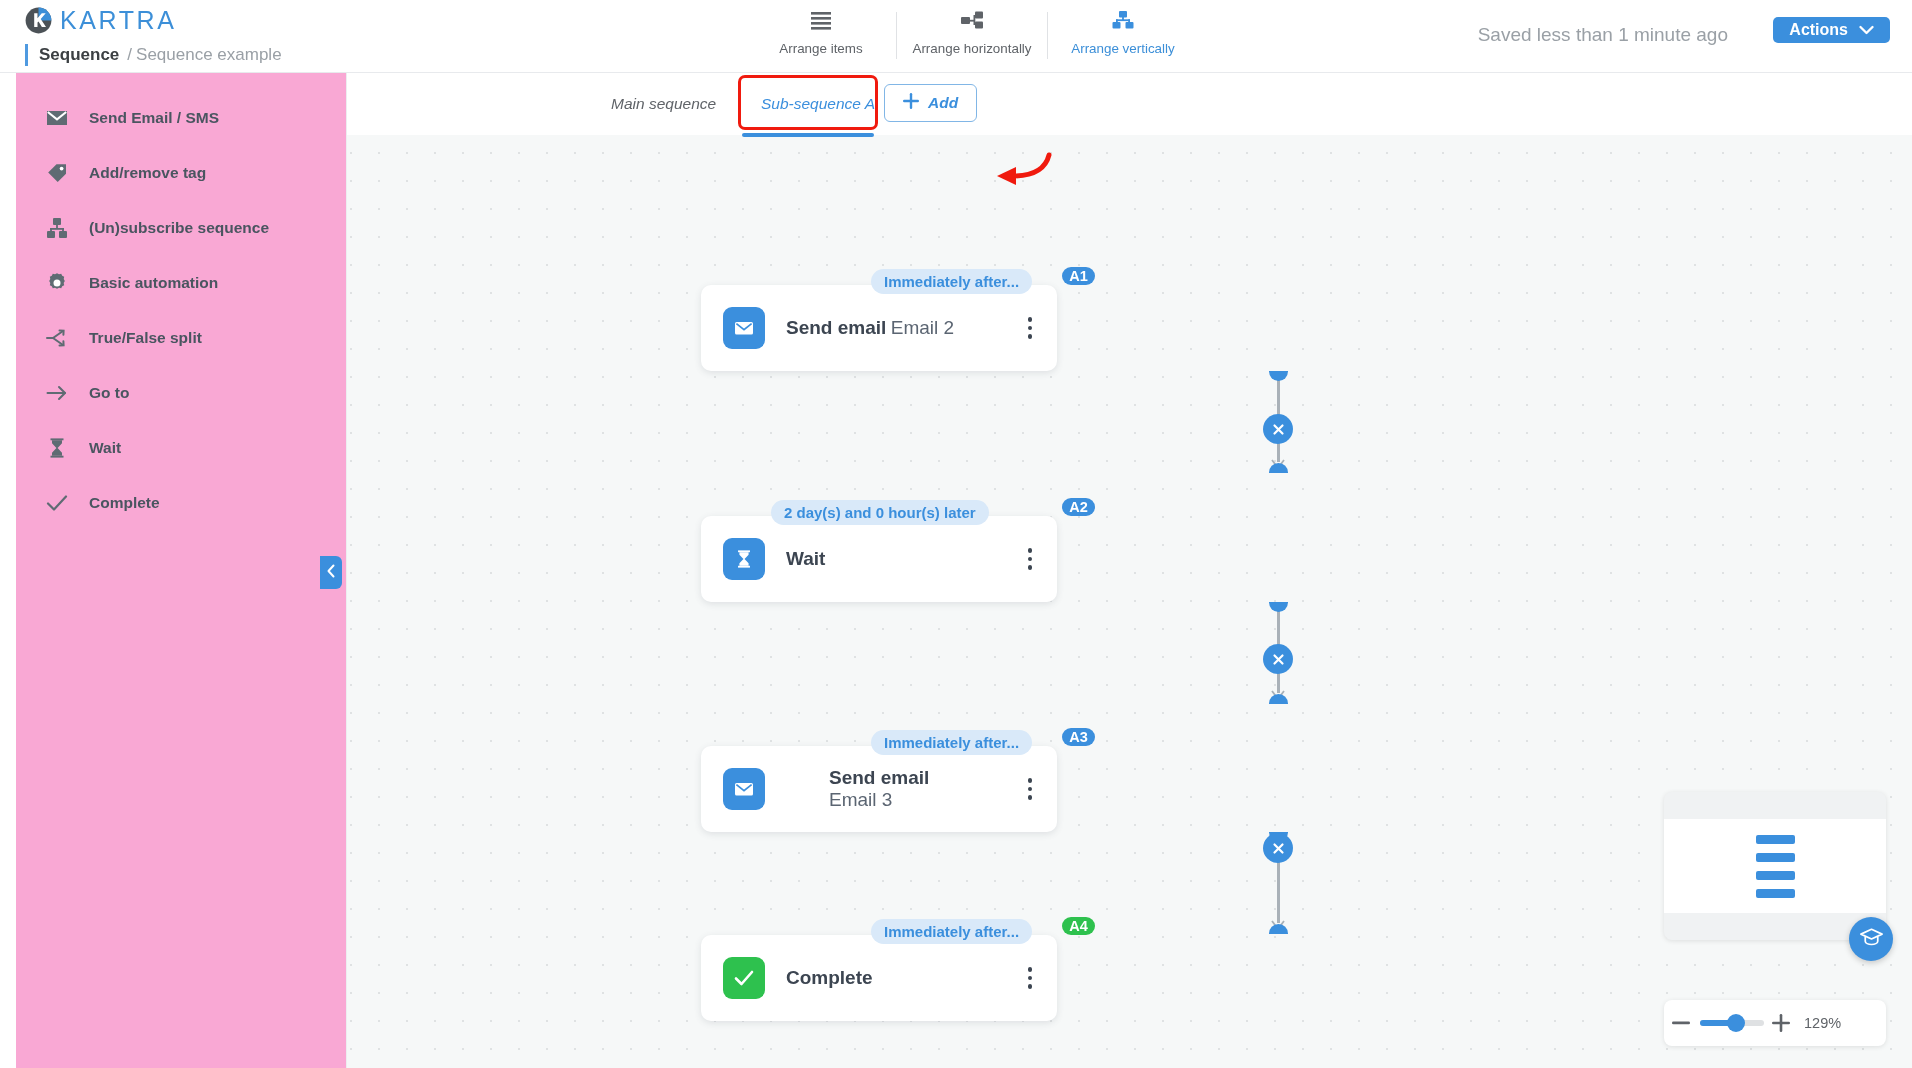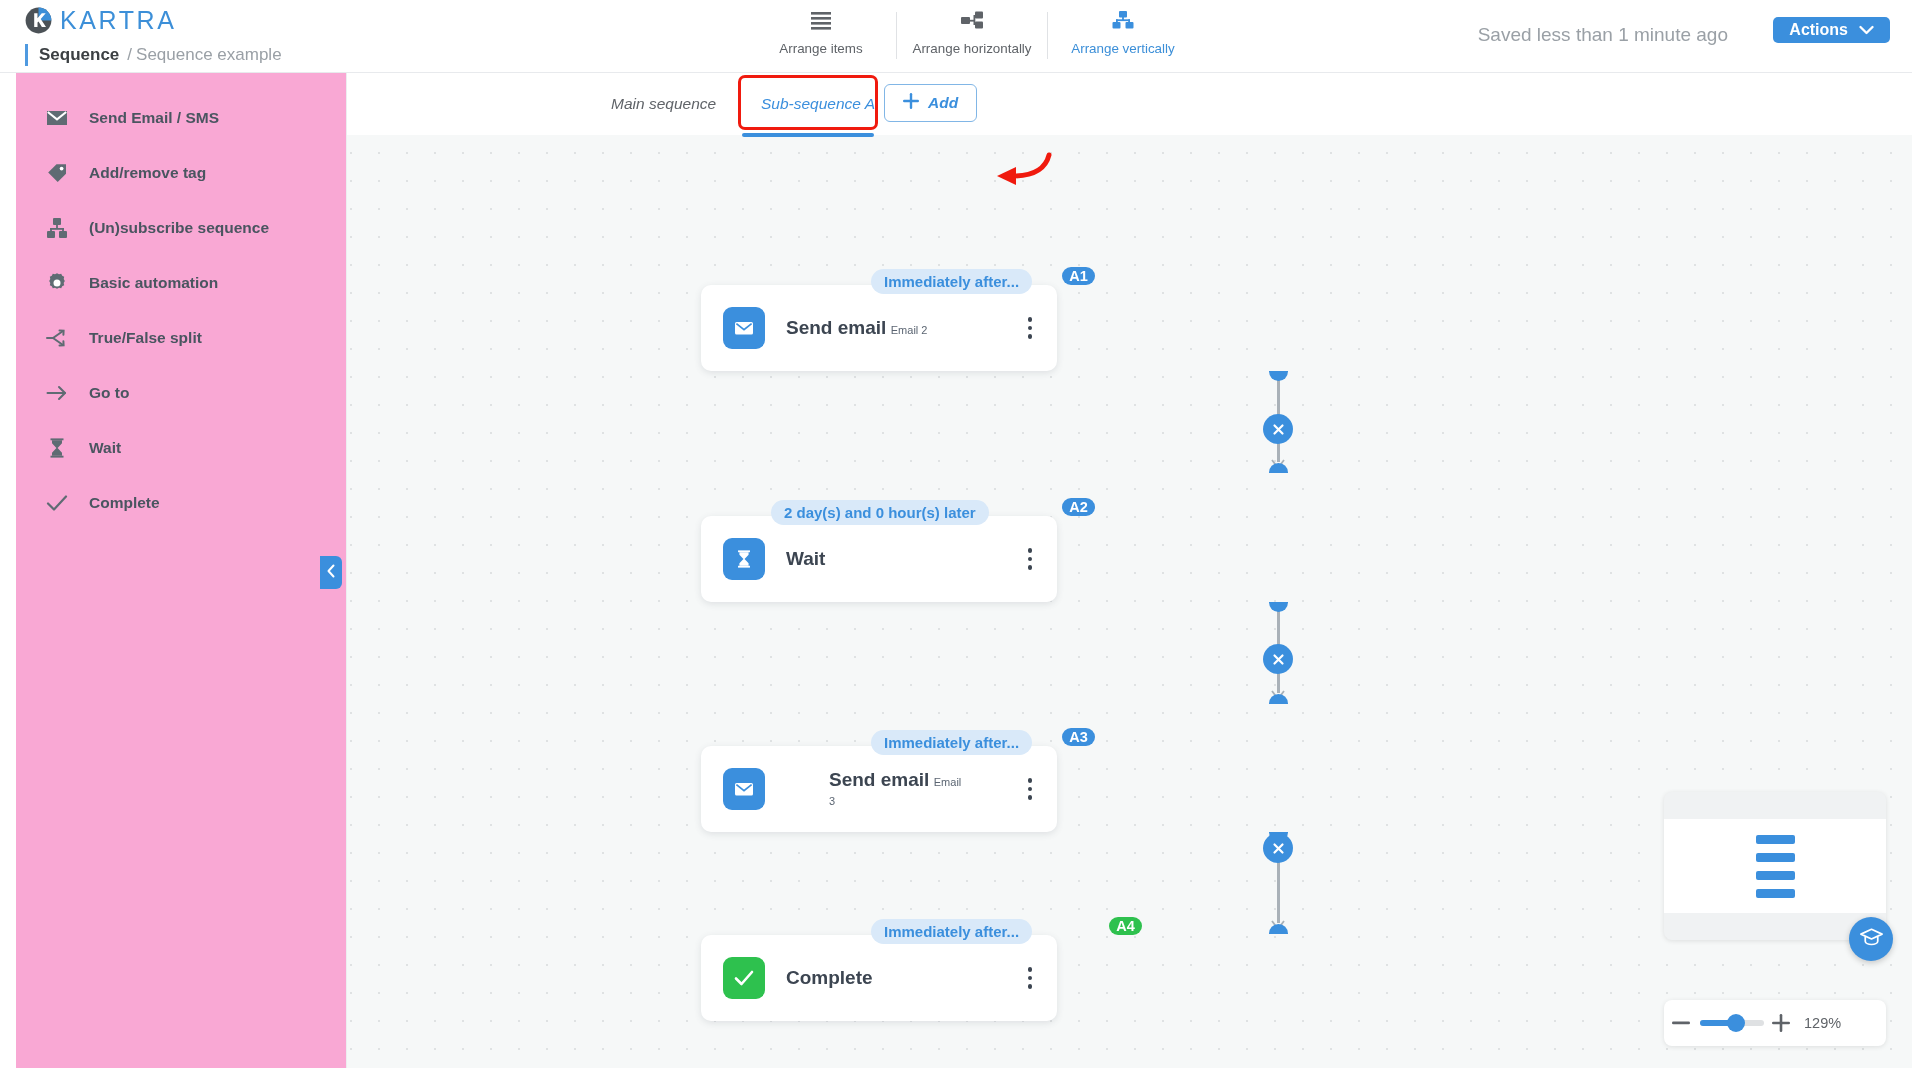--- a/index.html
+++ b/index.html
@@ -112,21 +112,21 @@
     display: flex; align-items: center; padding-left: 22px; cursor: pointer;
   }
   .node-ico {
     width: 42px; height: 42px; border-radius: 9px; flex: 0 0 42px;
     display: flex; align-items: center; justify-content: center; color: #fff;
   }
   .node-ico.blue { background: #3b8fdd; }
   .node-ico.green { background: #2ec14e; }
   .node-txt { margin-left: 21px; flex: 1; }
   .node-title { font-size: 19px; font-weight: 700; color: #3c4551; line-height: 1.2; }
-  .node-sub { font-size: 11px; color: #5b6572; margin-top: 4px; }
+  .node-sub { font-size: 19px; color: #5b6572; margin-top: 4px; }
   .node-menu {
     width: 34px; height: 44px; margin-right: 10px; cursor: pointer;
     display: flex; flex-direction: column; align-items: center; justify-content: center; gap: 4px;
   }
   .node-menu i { width: 4.5px; height: 4.5px; border-radius: 50%; background: #3c4551; display: block; }
 
   .pill {
     position: absolute; height: 25px; padding: 0 13px; border-radius: 13px;
     background: #d9e9f9; color: #3b8fdd; font-size: 15px; font-weight: 700;
     display: flex; align-items: center; justify-content: center; white-space: nowrap; z-index: 6;
@@ -443,21 +443,21 @@
           </svg>
       </div>
       <div class="arrowhead" style="left:940px; top:844px;">
         <svg width="14" height="11" viewBox="0 0 14 11">
             <path d="M1 1 L7 9 L13 1" stroke="#a9b1b8" stroke-width="1.8" fill="none"></path>
           </svg>
       </div>
       <div class="anchor up" style="left:938px; top:851px;"></div>
 
       <div class="pill" style="left:540px; top:846px;">Immediately after...</div>
-      <div class="badge green" style="left:731px; top:844px;margin-left:47px;">A4</div>
+      <div class="badge green" style="left:731px; top:844px;">A4</div>
       <div class="node" style="left:370px; top:862px;">
         <span class="node-ico green">
           <svg width="24" height="24" viewBox="0 0 24 24" fill="none" stroke="#fff" stroke-width="2.6" stroke-linecap="round" stroke-linejoin="round">
               <path d="M4 12.5 L9.5 18 L20 6"></path>
             </svg>
         </span>
         <span class="node-txt">
           <span class="node-title">Complete</span>
         </span>
         <span class="node-menu">

